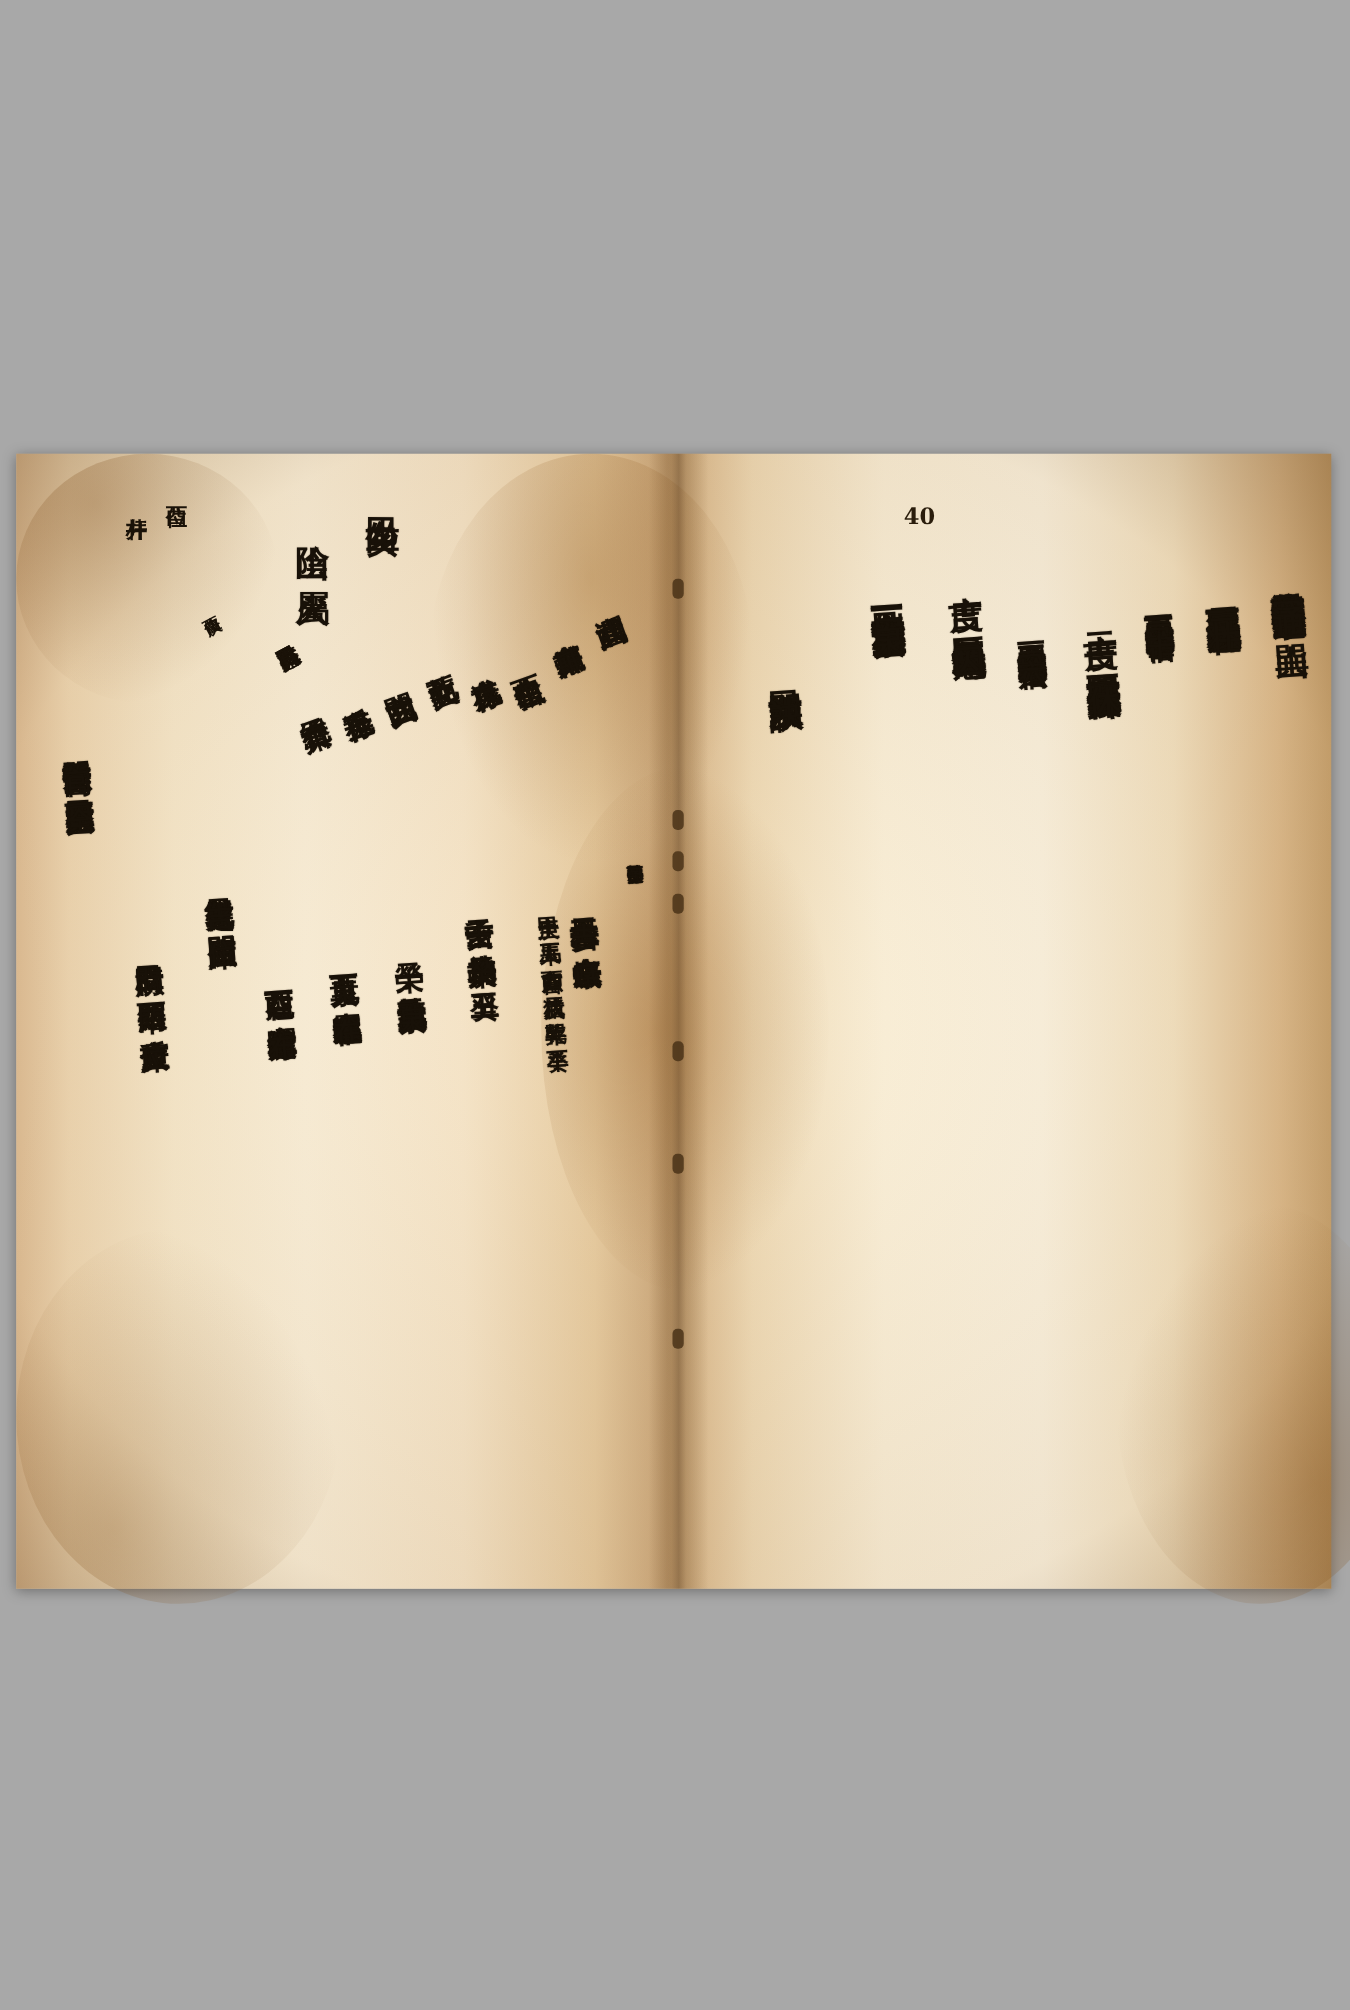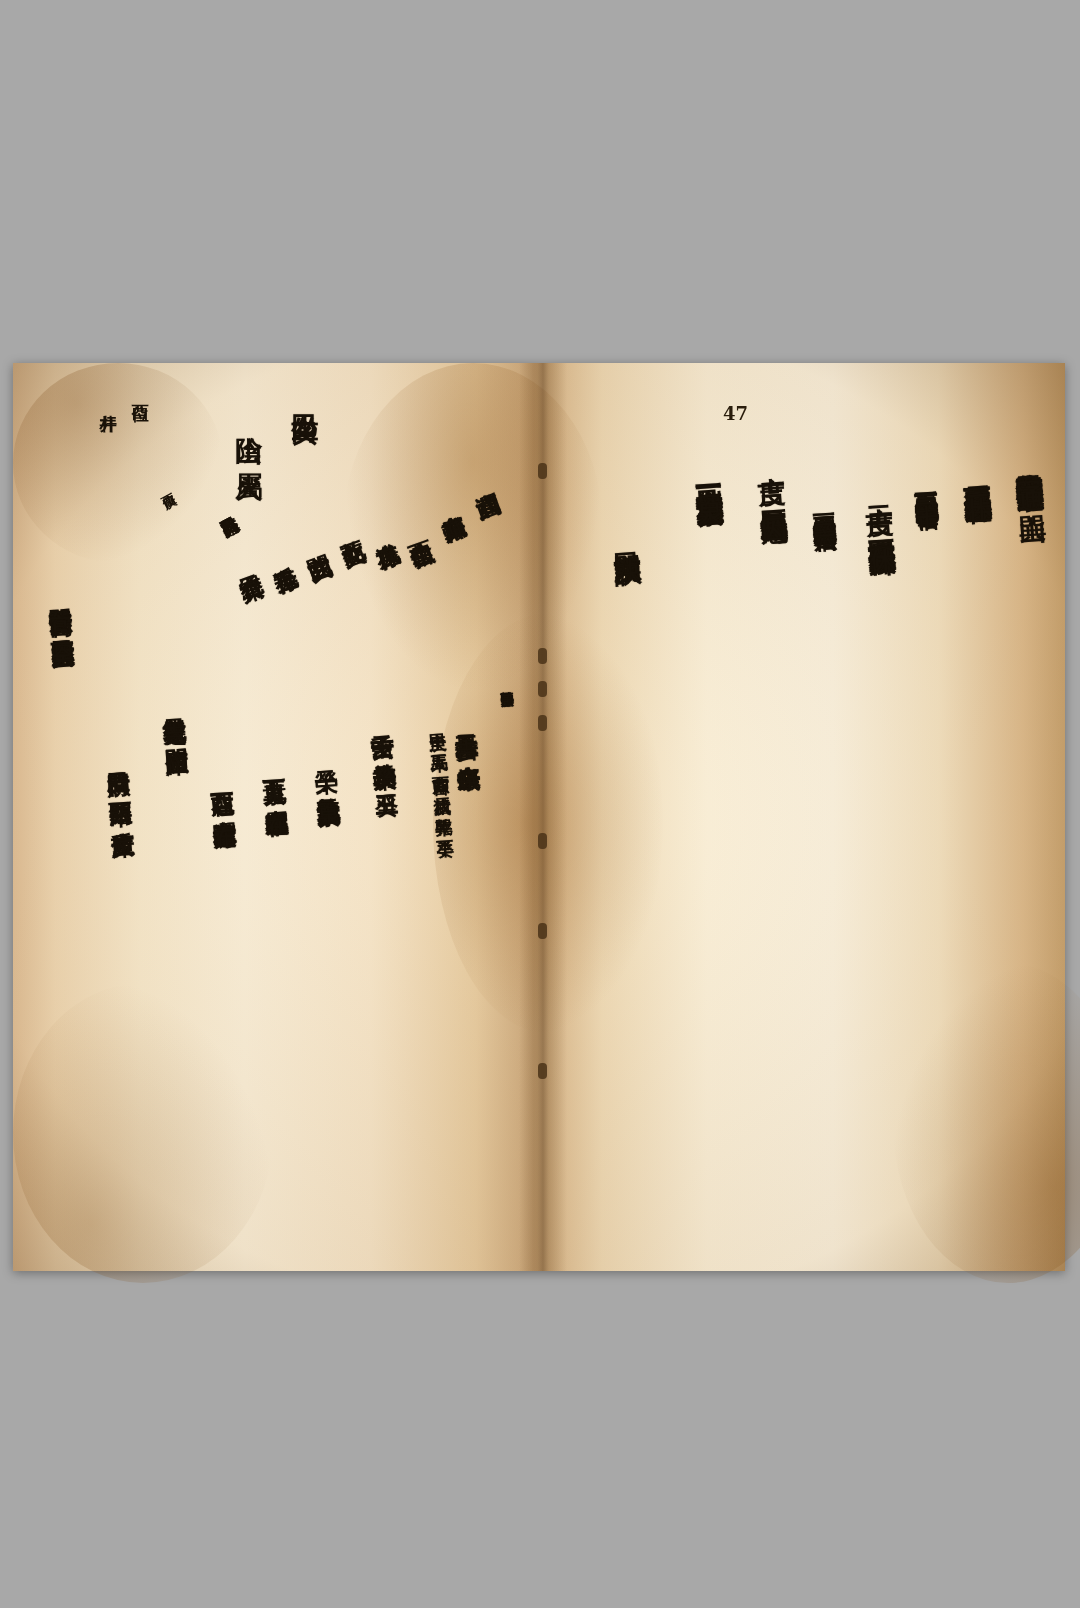--- a/index.html
+++ b/index.html
@@ -147,21 +147,21 @@
   <div class="book">
 
     <div class="stain a"></div>
     <div class="stain b"></div>
     <div class="stain c"></div>
     <div class="stain d"></div>
     <div class="stain e"></div>
 
     <div class="page-half right">
 
-      <div class="page-num" style="left: 190px; top: 40px;">47</div>
+      <div class="page-num" style="left: 190px; top: 40px;">40</div>
 
       <div class="col big slant-a" style="left: 480px; top: 88px; height: 790px;">謀作事禱君心乾位放水皆有益買田蓋室盡亨通  巽山</div>
 
       <div class="col big slant-a" style="left: 428px; top: 100px; height: 780px;">無辰戌丙辰丙戌分金平分庚辰後邊地大通卦休二壮</div>
 
       <div class="col mid slant-a" style="left: 380px; top: 112px; height: 770px;">丙丁二十二父六九財二官七一四吉一渾天辛巳金宮書軫宿十</div>
 
       <div class="col big slant-a" style="left: 330px; top: 122px; height: 760px;">二度吉 巽巳亥庚辰庚戌分金平分丙辰後巽卦休一</div>
 
       <div class="col mid slant-a" style="left: 278px; top: 134px; height: 750px;">五六四子六父九財八官一四吉七渾天癸巳水宮書軫宿六</div>

